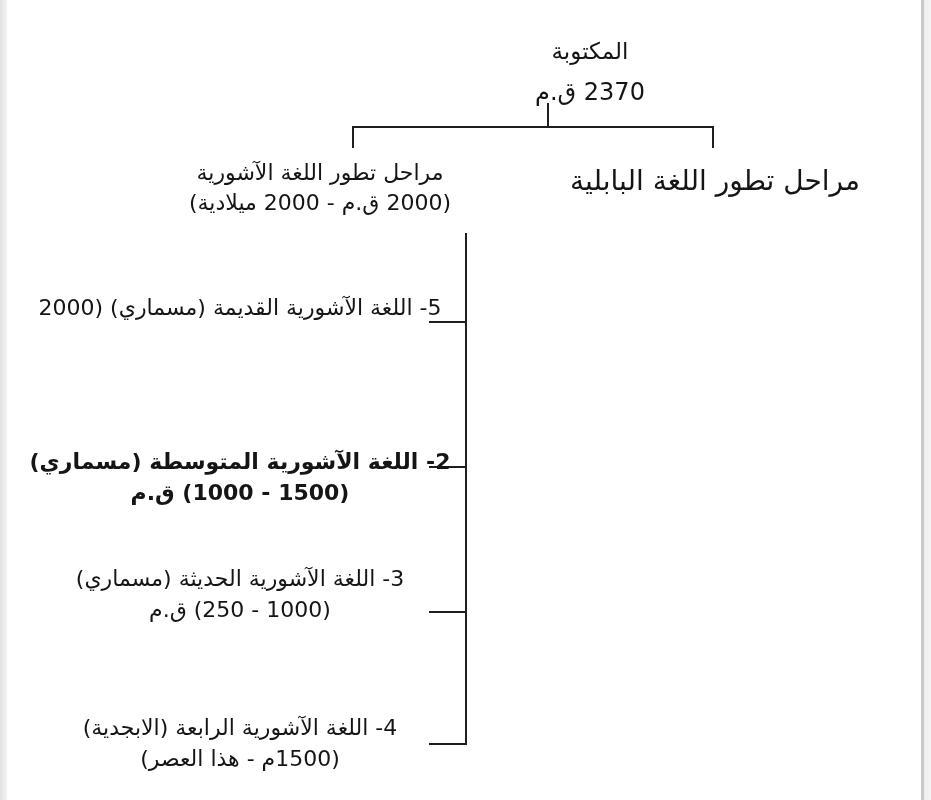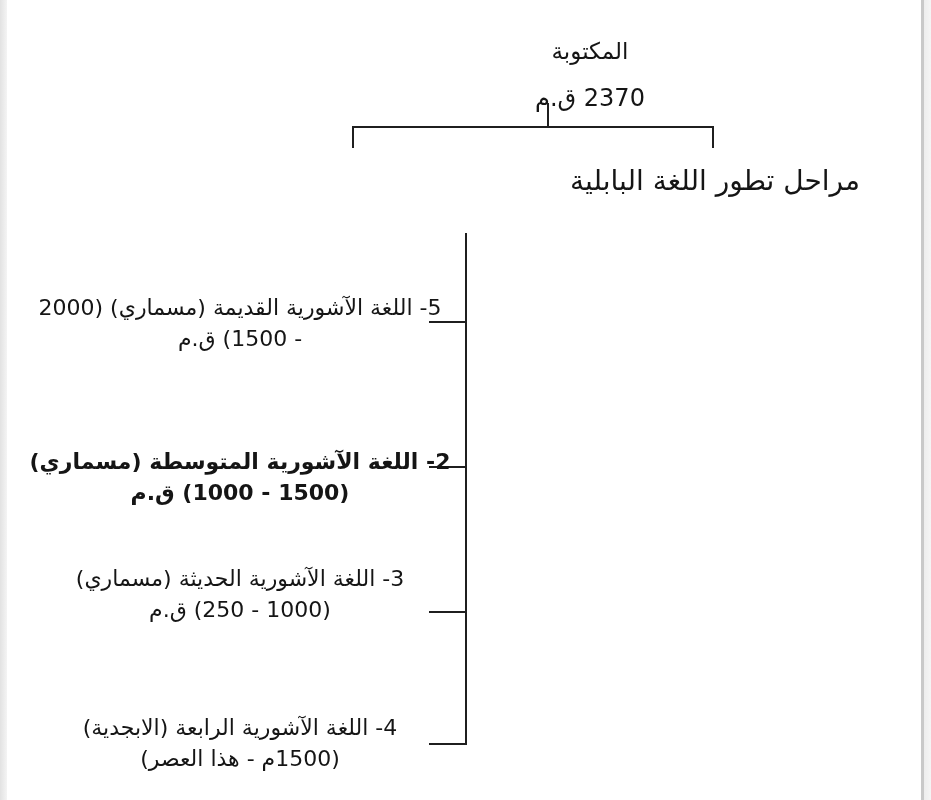--- a/index.html
+++ b/index.html
@@ -48,21 +48,21 @@
   .title-block {
     left: 370px;
     top: 8px;
     width: 440px;
     font-size: 23px;
     line-height: 29px;
   }
   .title-block .nowrap { white-space: nowrap; }
   .root-date {
     display: block;
-    margin-top: 18px;
+    margin-top: 12px;
     font-size: 24px;
   }
   .label-assyrian {
     left: 140px;
     top: 158px;
     width: 360px;
     font-size: 22px;
     line-height: 30px;
   }
   .label-babylonian {
@@ -97,35 +97,38 @@
     <span class="nowrap">المكتوبة</span>
     <span class="root-date nowrap">2370 ق.م</span>
   </div>
 
   <div class="line" style="left:547px; top:103px; width:2px; height:25px;"></div>
 
   <div class="line" style="left:352px; top:126px; width:362px; height:2px;"></div>
   <div class="line" style="left:352px; top:126px; width:2px; height:22px;"></div>
   <div class="line" style="left:712px; top:126px; width:2px; height:22px;"></div>
 
+  <div class="txt label-assyrian">
+    <span>مراحل تطور اللغة الآشورية</span><br>
+    <span>(2000 ق.م - 2000 ميلادية)</span>
+  </div>
 
   <div class="txt label-babylonian">
     <span>مراحل تطور اللغة البابلية</span>
   </div>
 
   <div class="line" style="left:465px; top:233px; width:2px; height:512px;"></div>
 
   <div class="line" style="left:429px; top:321px; width:38px; height:2px;"></div>
   <div class="line" style="left:429px; top:466px; width:38px; height:2px;"></div>
   <div class="line" style="left:429px; top:611px; width:38px; height:2px;"></div>
   <div class="line" style="left:429px; top:743px; width:38px; height:2px;"></div>
 
   <div class="txt stage stage-1">
     <span>5- اللغة الآشورية القديمة (مسماري) (2000</span><br>
-    <span>- 1500) ق.م</span>
   </div>
 
   <div class="txt stage stage-2">
     <span>2- اللغة الآشورية المتوسطة (مسماري)</span><br>
     <span>(1500 - 1000) ق.م</span>
   </div>
 
   <div class="txt stage stage-3">
     <span>3- اللغة الآشورية الحديثة (مسماري)</span><br>
     <span>(1000 - 250) ق.م</span>

